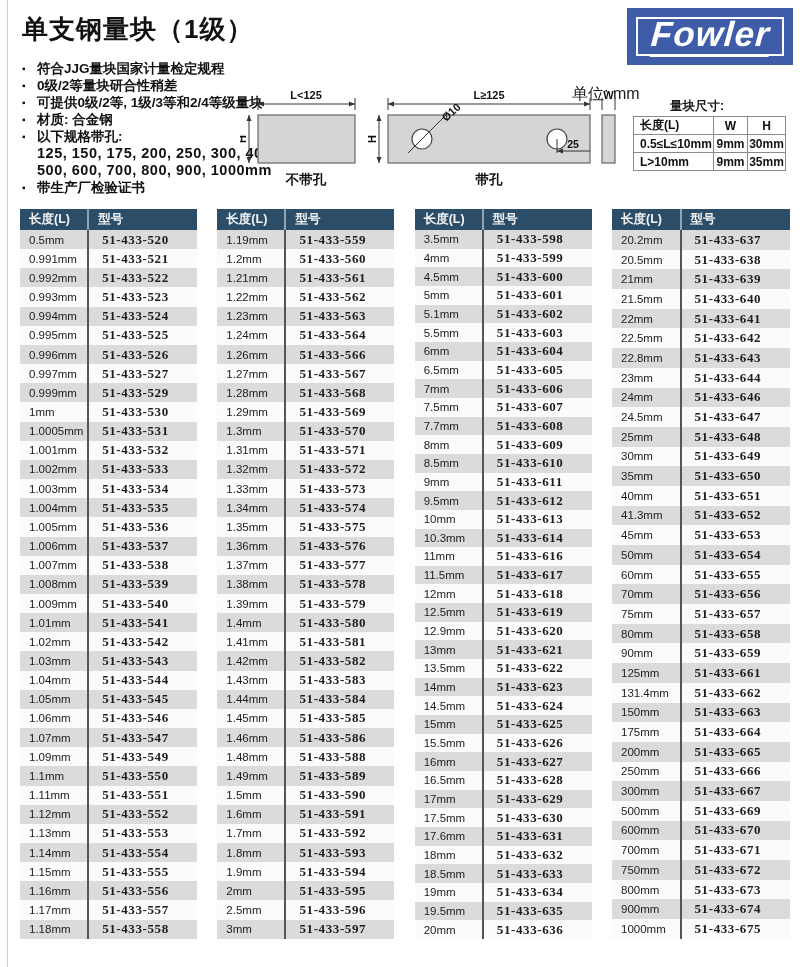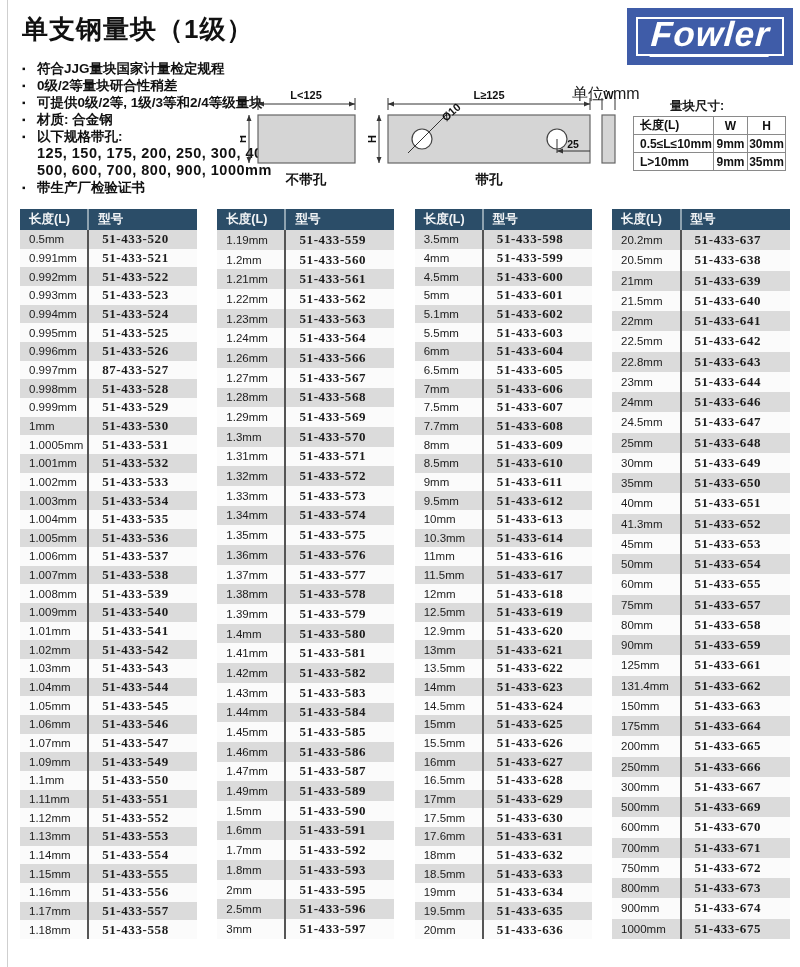--- a/index.html
+++ b/index.html
@@ -224,25 +224,21 @@
         <tr>
           <td class="len">0.995mm</td>
           <td class="model">51-433-525</td>
         </tr>
         <tr>
           <td class="len">0.996mm</td>
           <td class="model">51-433-526</td>
         </tr>
         <tr>
           <td class="len">0.997mm</td>
-          <td class="model">87-433-527</td>
-        </tr>
-        <tr>
-          <td class="len">0.998mm</td>
-          <td class="model">51-433-528</td>
+          <td class="model">51-433-527</td>
         </tr>
         <tr>
           <td class="len">0.999mm</td>
           <td class="model">51-433-529</td>
         </tr>
         <tr>
           <td class="len">1mm</td>
           <td class="model">51-433-530</td>
         </tr>
         <tr>
@@ -469,42 +465,46 @@
         </tr>
         <tr>
           <td class="len">1.45mm</td>
           <td class="model">51-433-585</td>
         </tr>
         <tr>
           <td class="len">1.46mm</td>
           <td class="model">51-433-586</td>
         </tr>
         <tr>
-          <td class="len">1.47mm</td>
-          <td class="model">51-433-587</td>
+          <td class="len">1.48mm</td>
+          <td class="model">51-433-588</td>
         </tr>
         <tr>
           <td class="len">1.49mm</td>
           <td class="model">51-433-589</td>
         </tr>
         <tr>
           <td class="len">1.5mm</td>
           <td class="model">51-433-590</td>
         </tr>
         <tr>
           <td class="len">1.6mm</td>
           <td class="model">51-433-591</td>
         </tr>
         <tr>
           <td class="len">1.7mm</td>
           <td class="model">51-433-592</td>
         </tr>
         <tr>
           <td class="len">1.8mm</td>
           <td class="model">51-433-593</td>
+        </tr>
+        <tr>
+          <td class="len">1.9mm</td>
+          <td class="model">51-433-594</td>
         </tr>
         <tr>
           <td class="len">2mm</td>
           <td class="model">51-433-595</td>
         </tr>
         <tr>
           <td class="len">2.5mm</td>
           <td class="model">51-433-596</td>
         </tr>
         <tr>
@@ -757,20 +757,24 @@
         </tr>
         <tr>
           <td class="len">50mm</td>
           <td class="model">51-433-654</td>
         </tr>
         <tr>
           <td class="len">60mm</td>
           <td class="model">51-433-655</td>
         </tr>
         <tr>
+          <td class="len">70mm</td>
+          <td class="model">51-433-656</td>
+        </tr>
+        <tr>
           <td class="len">75mm</td>
           <td class="model">51-433-657</td>
         </tr>
         <tr>
           <td class="len">80mm</td>
           <td class="model">51-433-658</td>
         </tr>
         <tr>
           <td class="len">90mm</td>
           <td class="model">51-433-659</td>

